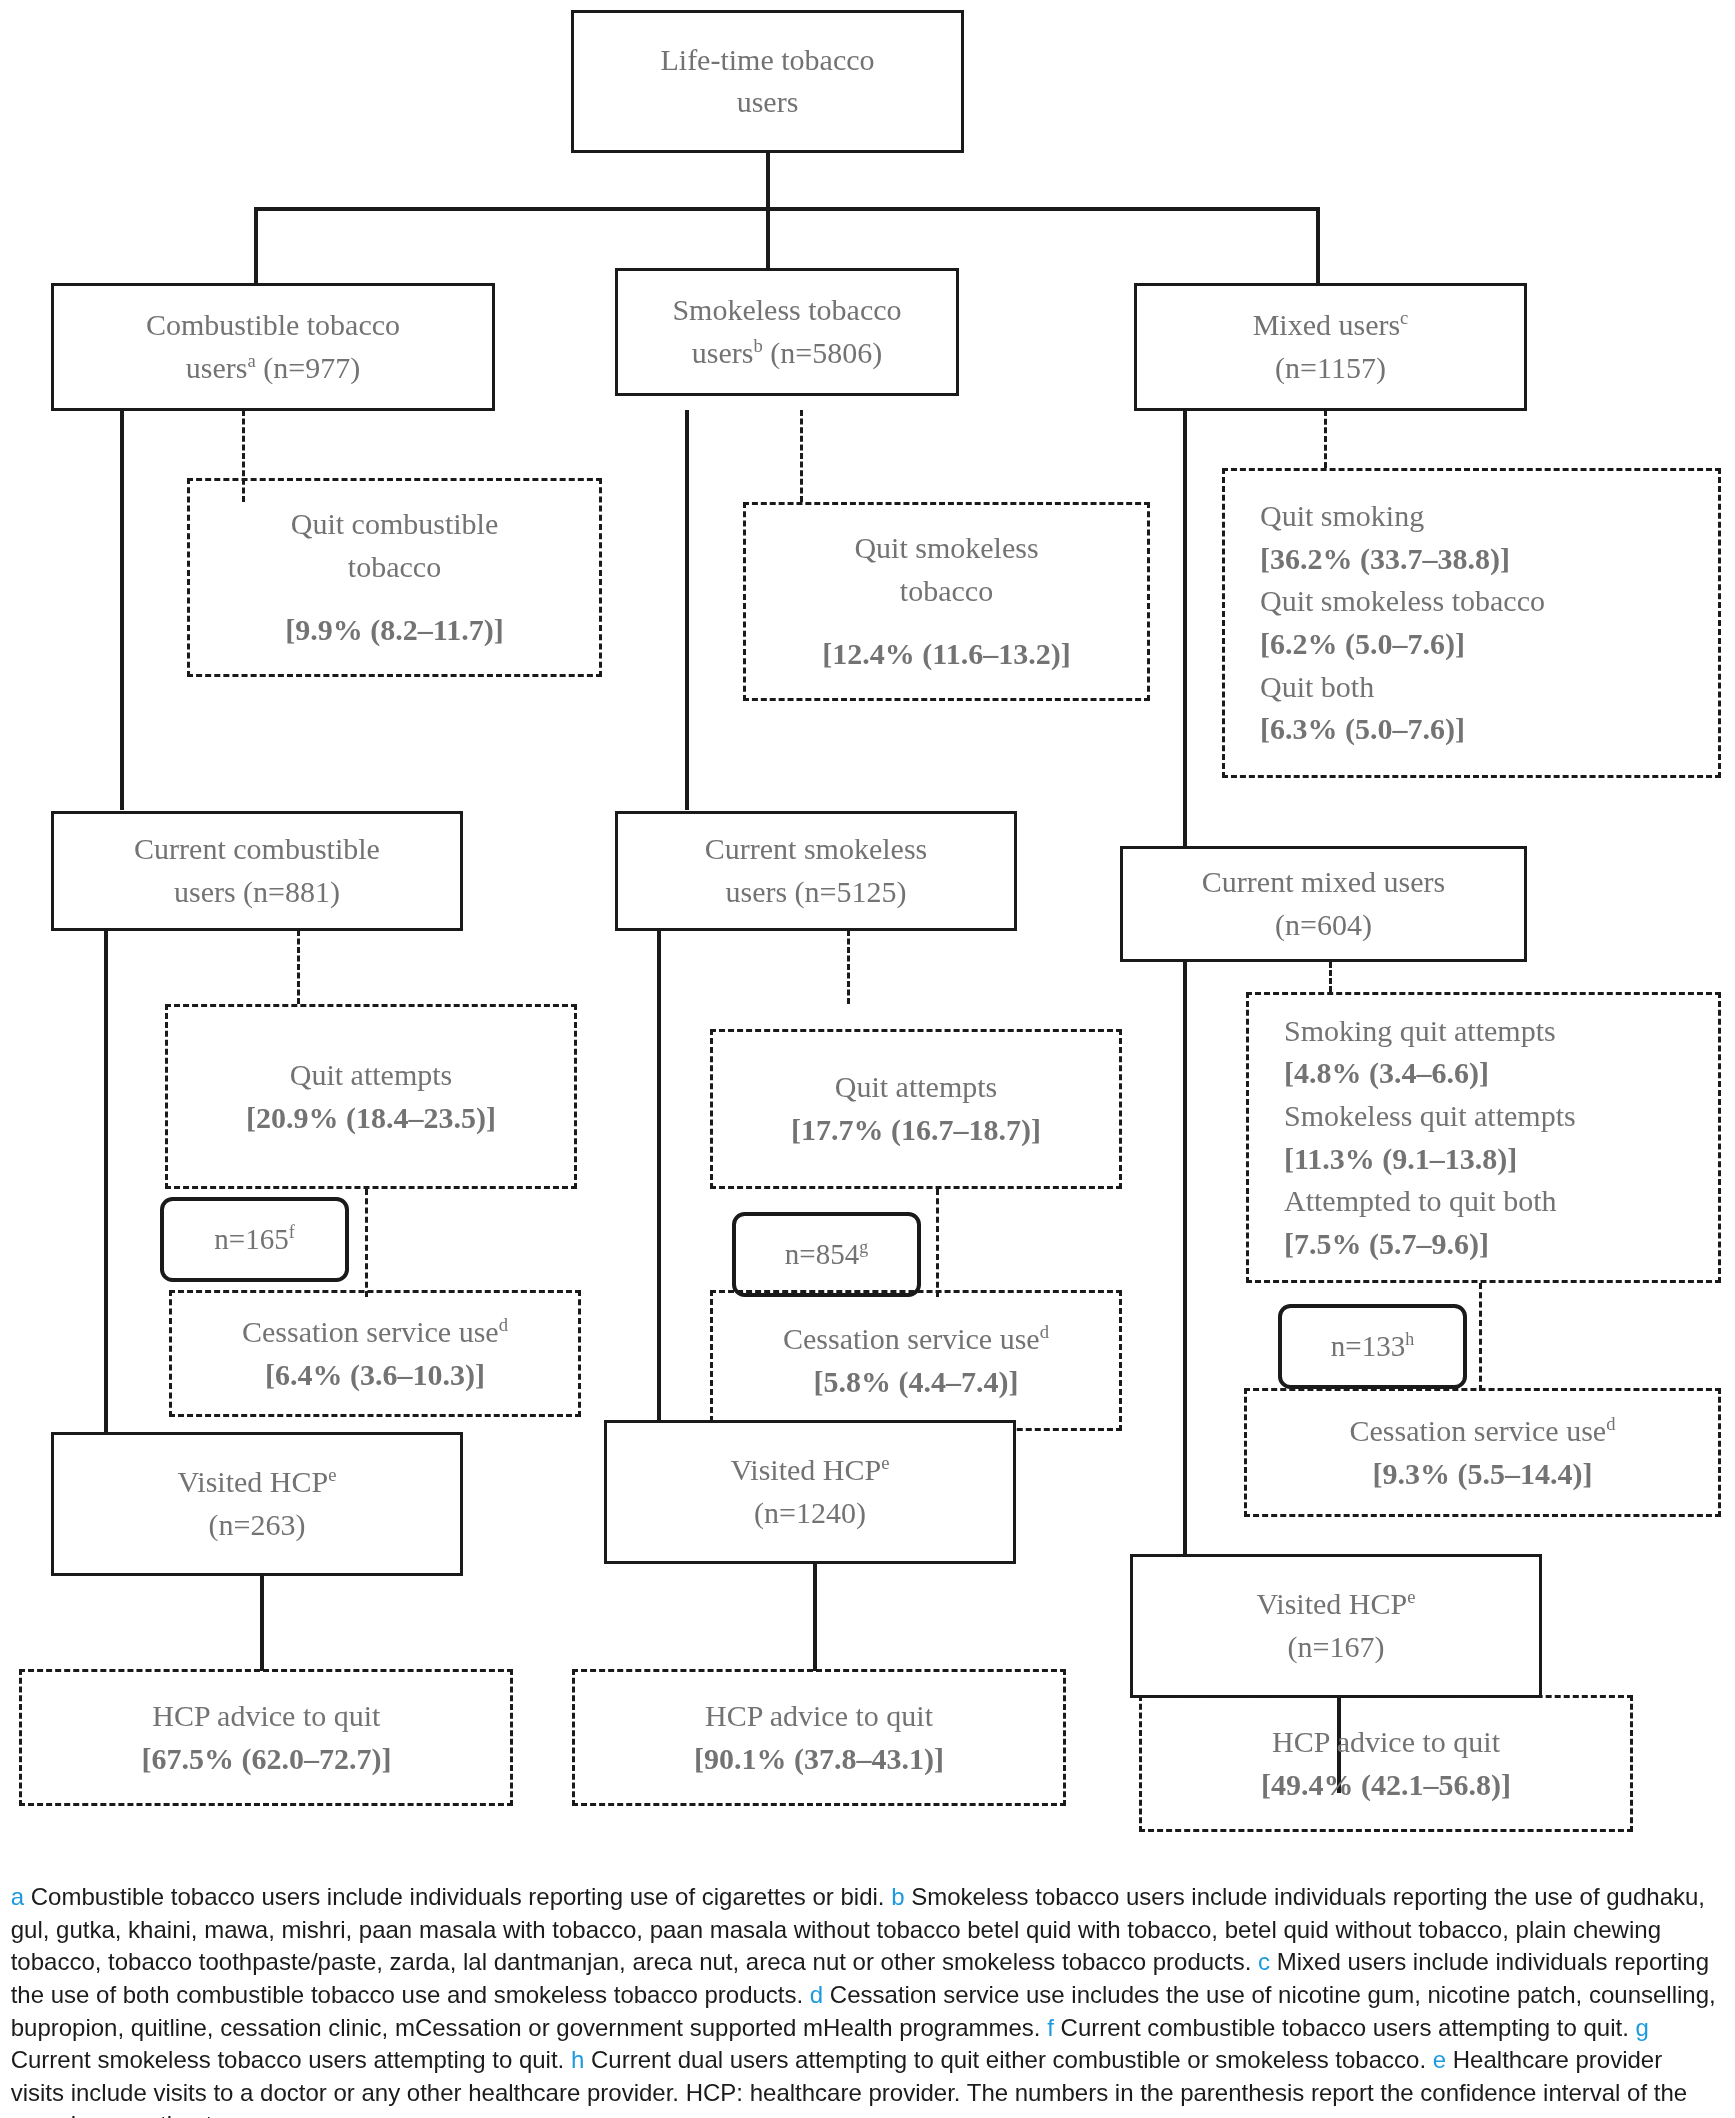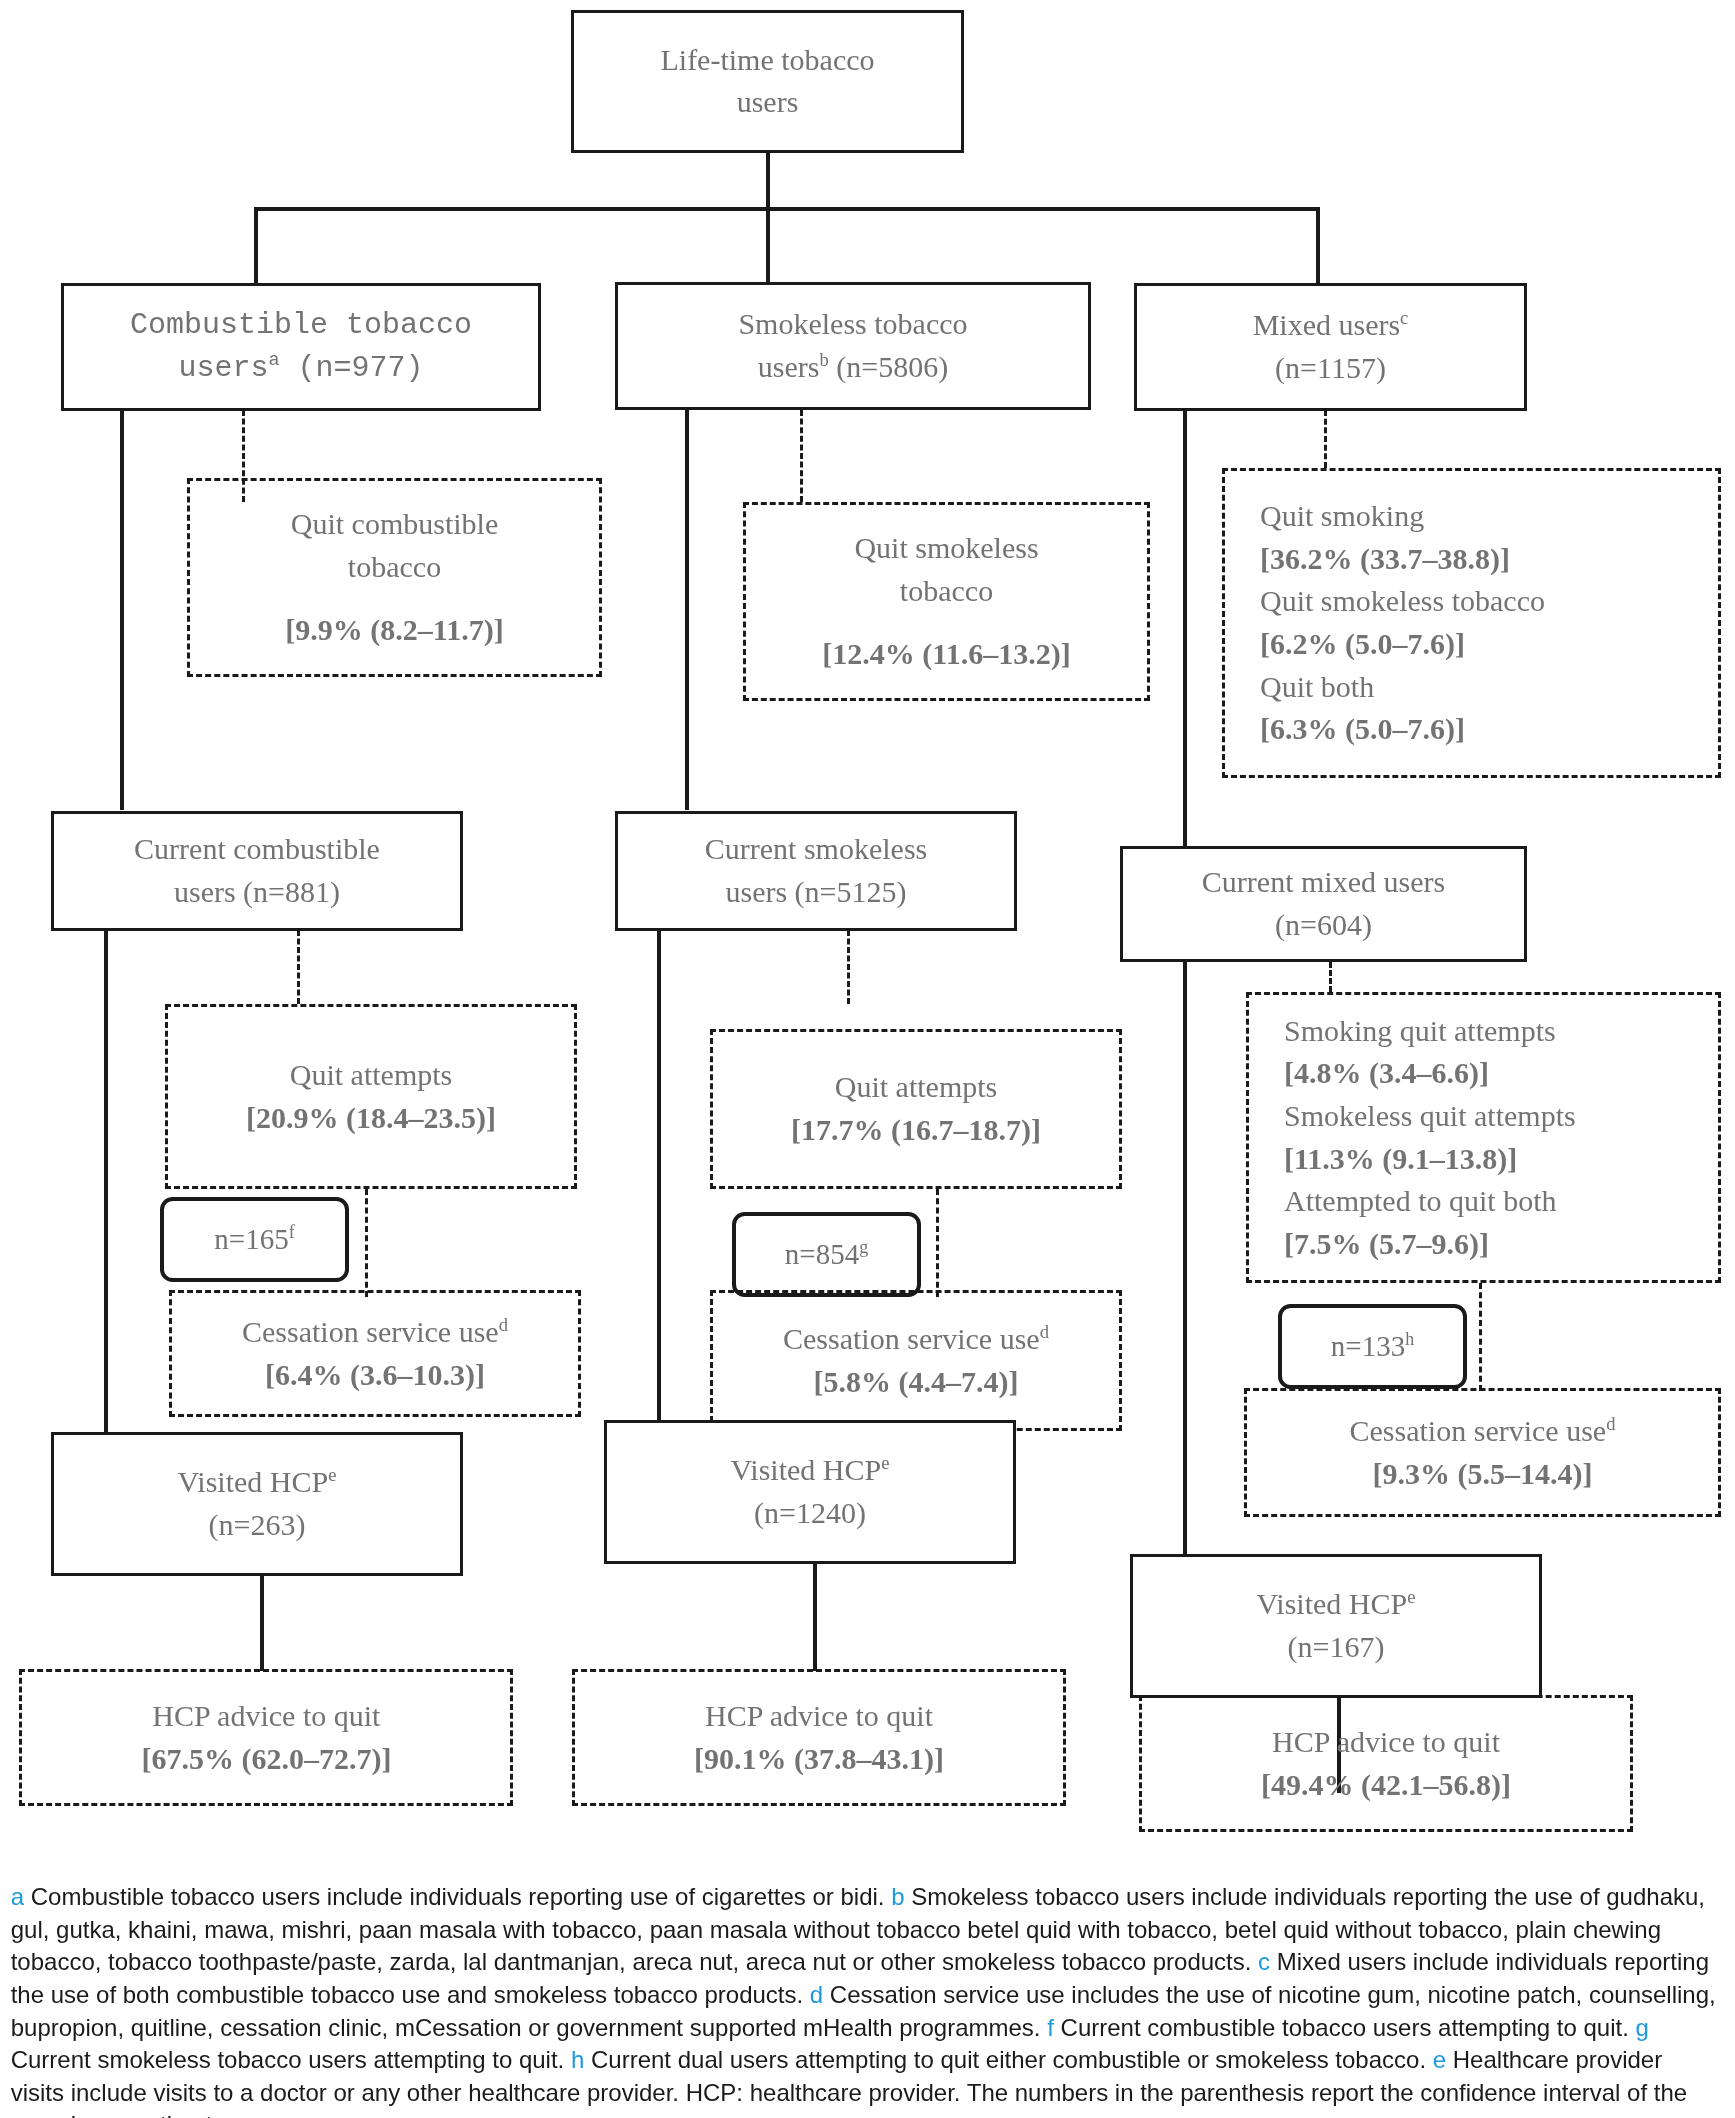--- a/index.html
+++ b/index.html
@@ -58,26 +58,26 @@
     <span class="ln">Life-time tobacco</span>
     <span class="ln">users</span>
   </div>
 
   <div class="vline" style="left:766px;top:153px;height:56px;"></div>
   <div class="hline" style="left:254px;top:207px;width:1066px;"></div>
   <div class="vline" style="left:254px;top:207px;height:78px;"></div>
   <div class="vline" style="left:766px;top:207px;height:78px;"></div>
   <div class="vline" style="left:1316px;top:207px;height:78px;"></div>
 
-  <div class="box solid" style="left:61px;top:283px;width:480px;height:128px;font-family:Liberation Mono, monospace;">
+  <div class="box solid" style="left:51px;top:283px;width:444px;height:128px;">
     <span class="ln">Combustible tobacco</span>
     <span class="ln"><span>users</span><sup>a</sup><span> (n=977)</span></span>
   </div>
 
-  <div class="box solid" style="left:615px;top:282px;width:476px;height:128px;">
+  <div class="box solid" style="left:615px;top:268px;width:344px;height:128px;">
     <span class="ln">Smokeless tobacco</span>
     <span class="ln"><span>users</span><sup>b</sup><span> (n=5806)</span></span>
   </div>
 
   <div class="box solid" style="left:1134px;top:283px;width:393px;height:128px;">
     <span class="ln"><span>Mixed users</span><sup>c</sup></span>
     <span class="ln">(n=1157)</span>
   </div>
 
   <div class="vline" style="left:120px;top:410px;height:400px;"></div>

